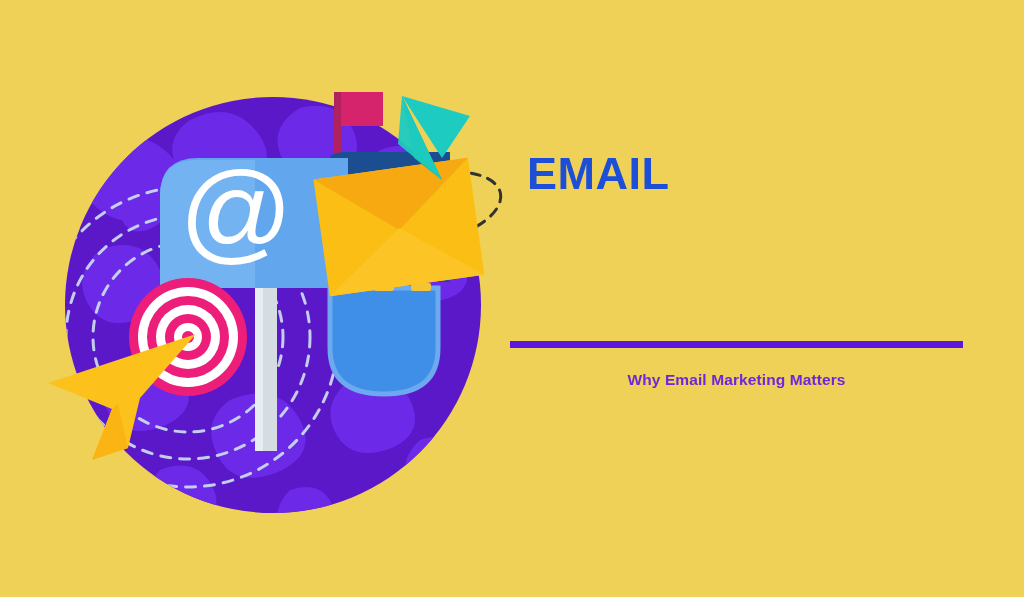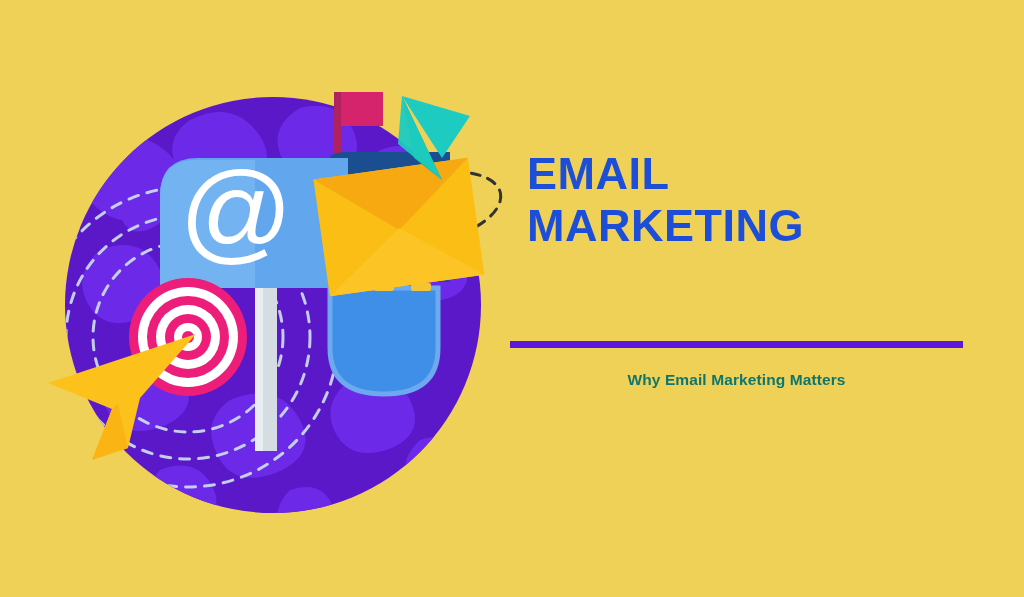--- a/index.html
+++ b/index.html
@@ -57,21 +57,21 @@
   #subtitle {
     position: absolute;
     left: 510px;
     top: 371px;
     width: 453px;
     text-align: center;
     font-family: "Liberation Sans", sans-serif;
     font-weight: bold;
     font-size: 15.5px;
     letter-spacing: 0.1px;
-    color: #0f766e;
+    color: #6d28d9;
   }
 </style>
 </head>
 <body>
 
 <div id="slide">
 
   <div id="illustration">
     <svg width="520" height="597" viewBox="0 0 520 597" xmlns="http://www.w3.org/2000/svg">
       <defs>
@@ -177,21 +177,20 @@
       <g>
         <path d="M196 334 L48 383 L112 409 L92 460 L128 448 L140 398 z" fill="#FCC21B"></path>
         <path d="M196 334 L118 404 L128 448 L92 460 L112 409 z" fill="#FAB514"></path>
       </g>
     </svg>
   </div>
 
   <div id="text-block">
     <h1 id="title">
       <span class="line">EMAIL</span>
-      <span class="line">MARKETING</span>
     </h1>
   </div>
 
   <div id="divider"></div>
 
   <div id="subtitle">Why Email Marketing Matters</div>
 
 </div>
 
 </body></html>

